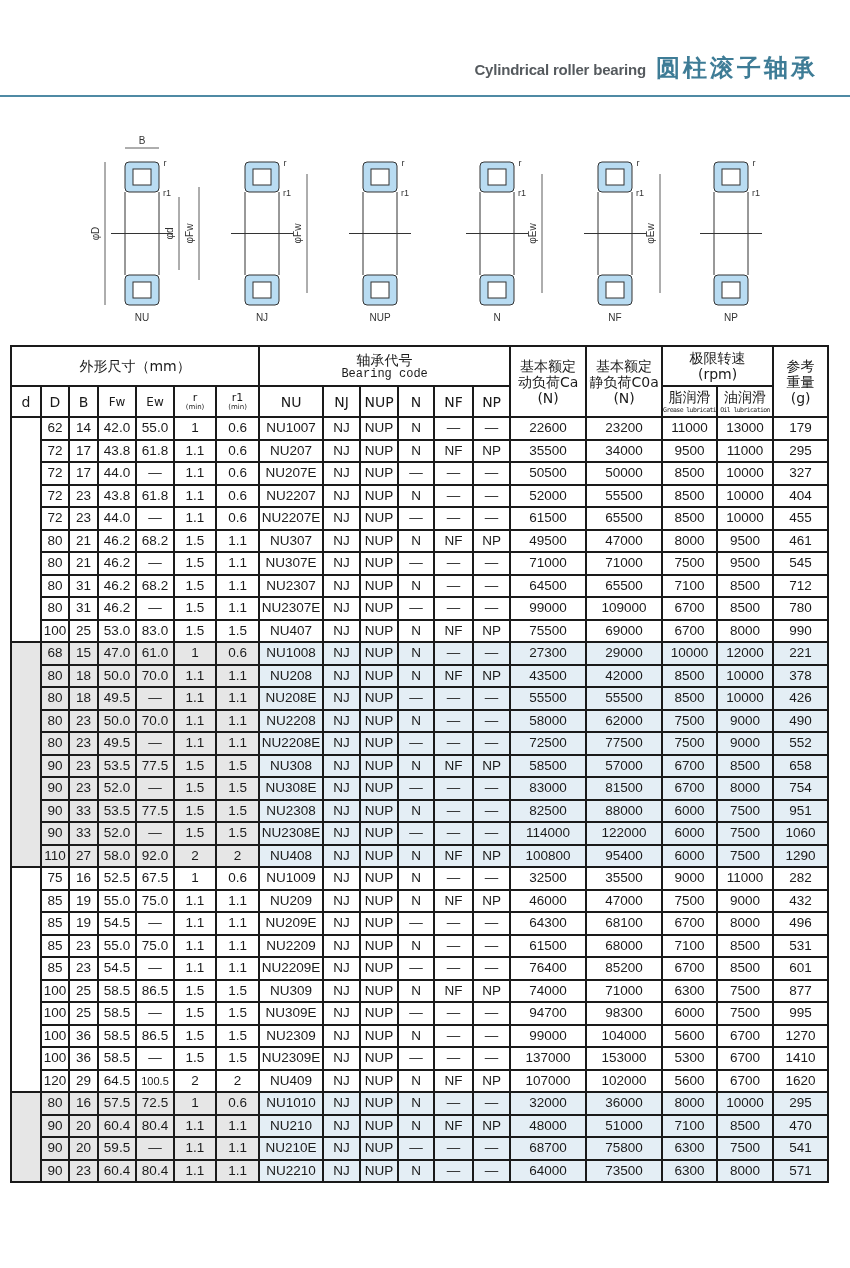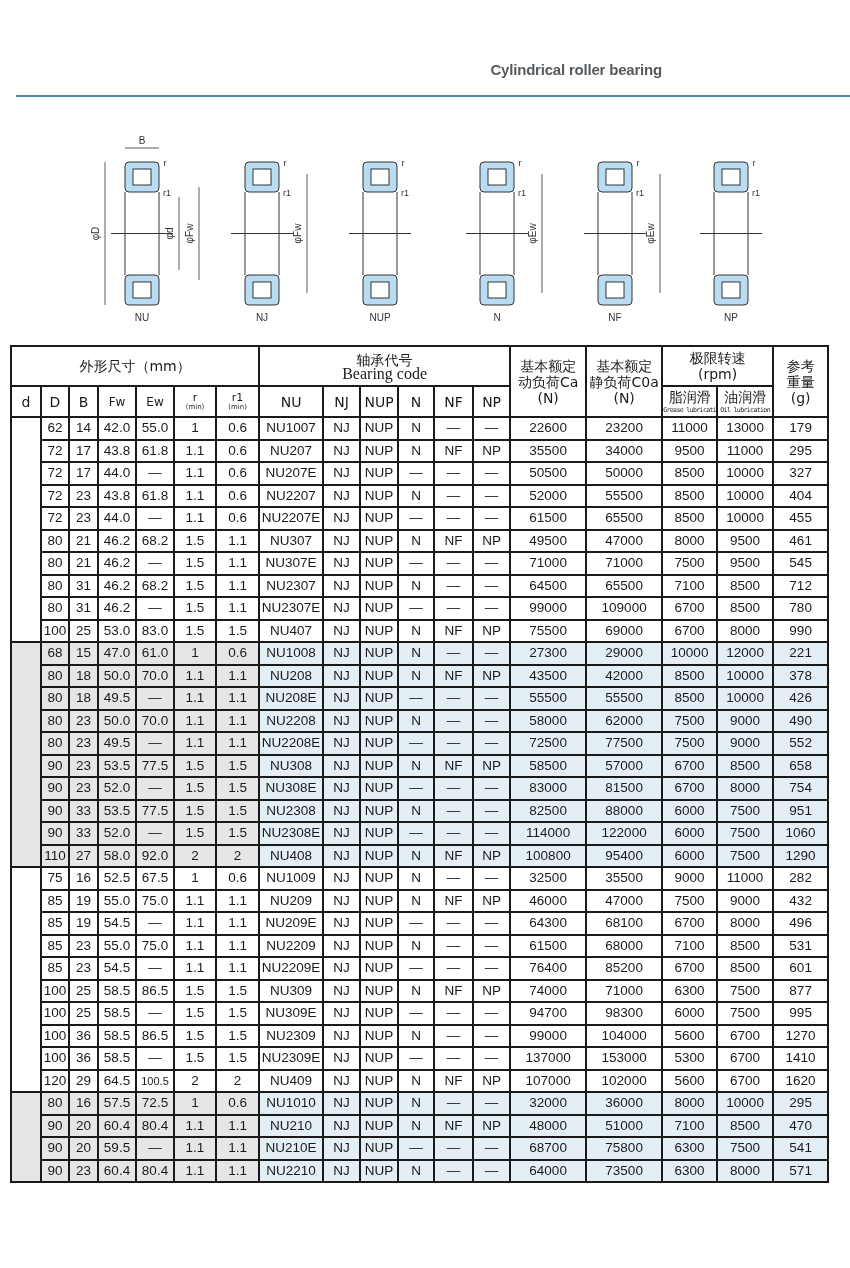--- a/index.html
+++ b/index.html
@@ -1,42 +1,43 @@
 <!DOCTYPE html>
 <html><head>
 <meta charset="utf-8">
 <style>
   html,body{margin:0;padding:0;background:#fff;}
   body{width:850px;height:1268px;position:relative;overflow:hidden;font-family:"Liberation Sans","DejaVu Sans",sans-serif;color:#1a1a1a;}
-  .hdr{position:absolute;left:0;top:0;width:824px;height:100px;margin-left:16px;}
+  .hdr{position:absolute;left:0;top:0;width:824px;height:100px;}
   .hdr-en{position:absolute;right:178px;top:61px;font-size:15px;font-weight:bold;color:#555a5e;letter-spacing:-0.2px;}
   .hdr-zh{position:absolute;right:6px;top:52px;font-size:24px;font-weight:bold;color:#3e7c96;letter-spacing:3px;font-family:"DejaVu Sans",sans-serif;}
   .hdr-line{position:absolute;left:0;top:95px;width:850px;height:2px;background:#4f8aa4;}
   .diagrams{position:absolute;left:0;top:120px;width:850px;height:215px;}
   table{position:absolute;left:10px;top:345px;border-collapse:collapse;table-layout:fixed;width:817px;}
   td,th{border:2px solid #1a1a1a;padding:0;text-align:center;font-weight:normal;font-size:14px;white-space:nowrap;overflow:hidden;}
   th{font-family:"DejaVu Sans",sans-serif;background:#fff;}
   tr.h1 th{height:38px;font-size:14px;line-height:16px;}
   tr.h2 th{height:29px;font-size:14px;}
   tbody td{height:20.5px;line-height:20px;font-size:13.5px;}
   td.grp{font-size:14px;padding-left:40px;}
   .g-gray td.dim{background:#e6e6e6;}
   .g-gray td.grp{background:#e6e6e6;font-weight:bold;}
   .g-gray td.code,.g-gray td.perf{background:#e4eef5;}
   .g-white td{background:#fff;}
   .small{font-size:7px;line-height:8px;display:block;}
   .tiny{font-size:6.5px;display:block;line-height:8px;font-family:"DejaVu Sans Mono",monospace;letter-spacing:-0.6px;}
-  .bc-en{font-family:Liberation Serif, serif;font-size:16px;display:block;line-height:12px;}
+  .bc-en{font-family:Liberation Mono, monospace;font-size:12px;display:block;line-height:12px;}
   .ew-small{font-size:11px;}
 </style>
 </head>
 <body>
 
 <div class="hdr">
   <div class="hdr-en">Cylindrical roller bearing</div>
+  <div class="hdr-zh">圆柱滚子轴承</div>
   <div class="hdr-line"></div>
 </div>
 
 <svg class="diagrams" viewBox="0 0 850 215" width="850" height="215" id="diag-svg">
     <rect x="125" y="42" width="34" height="30" rx="4" fill="#b9dcf2" stroke="#333" stroke-width="1"></rect>
     <rect x="133" y="49" width="18" height="16" fill="#fff" stroke="#333" stroke-width="1"></rect>
     <rect x="125" y="155" width="34" height="30" rx="4" fill="#b9dcf2" stroke="#333" stroke-width="1"></rect>
     <rect x="133" y="162" width="18" height="16" fill="#fff" stroke="#333" stroke-width="1"></rect>
     <line x1="125" y1="72" x2="125" y2="155" stroke="#333" stroke-width="1"></line>
     <line x1="159" y1="72" x2="159" y2="155" stroke="#333" stroke-width="1"></line>

